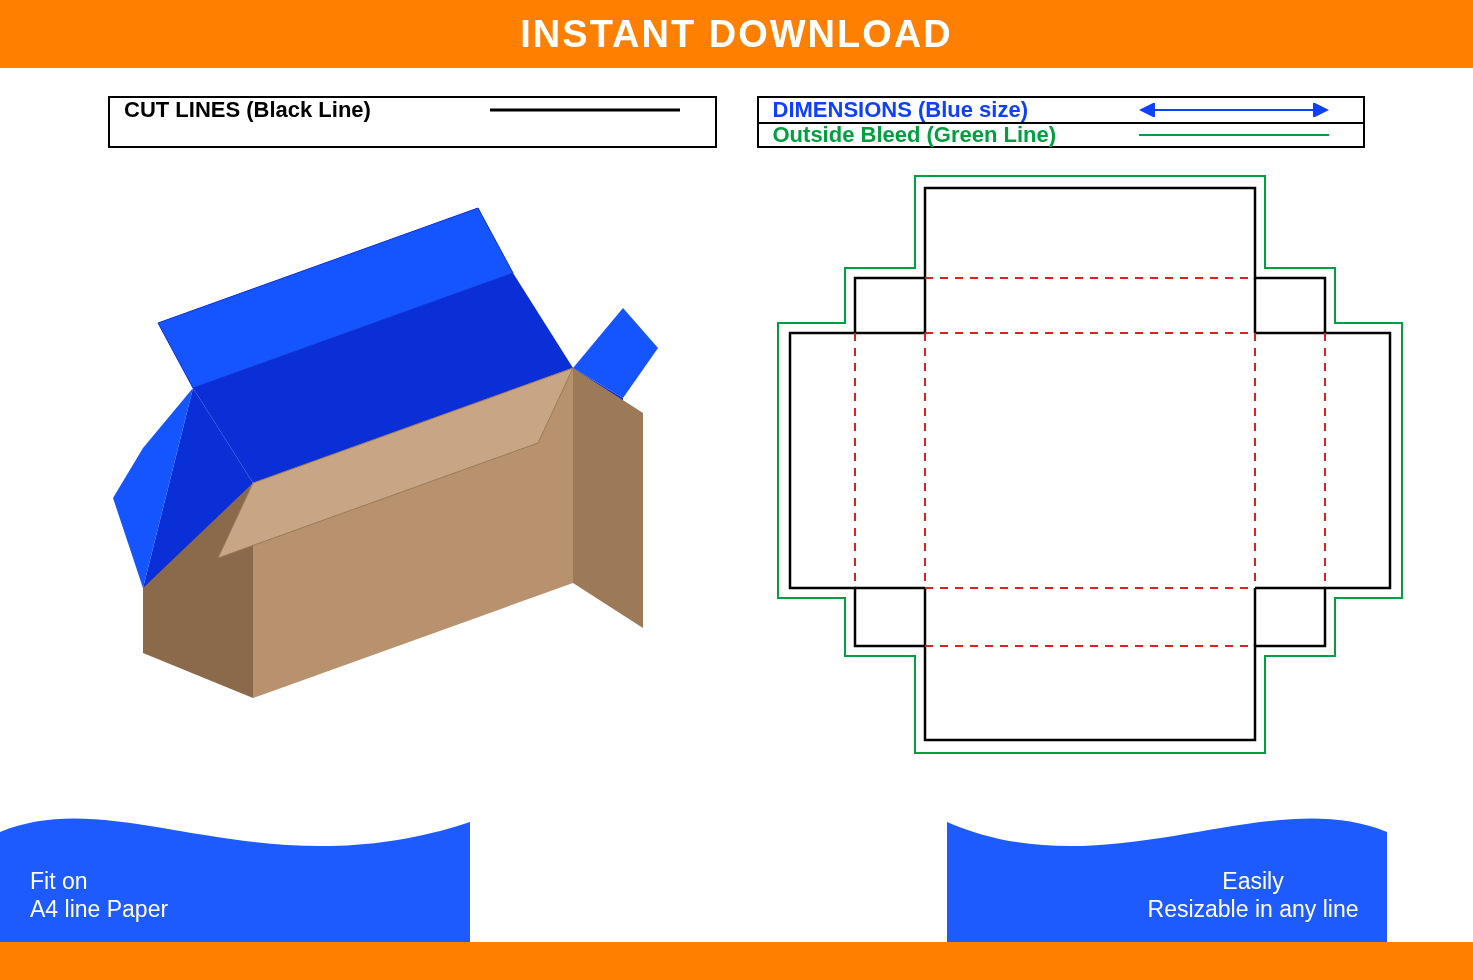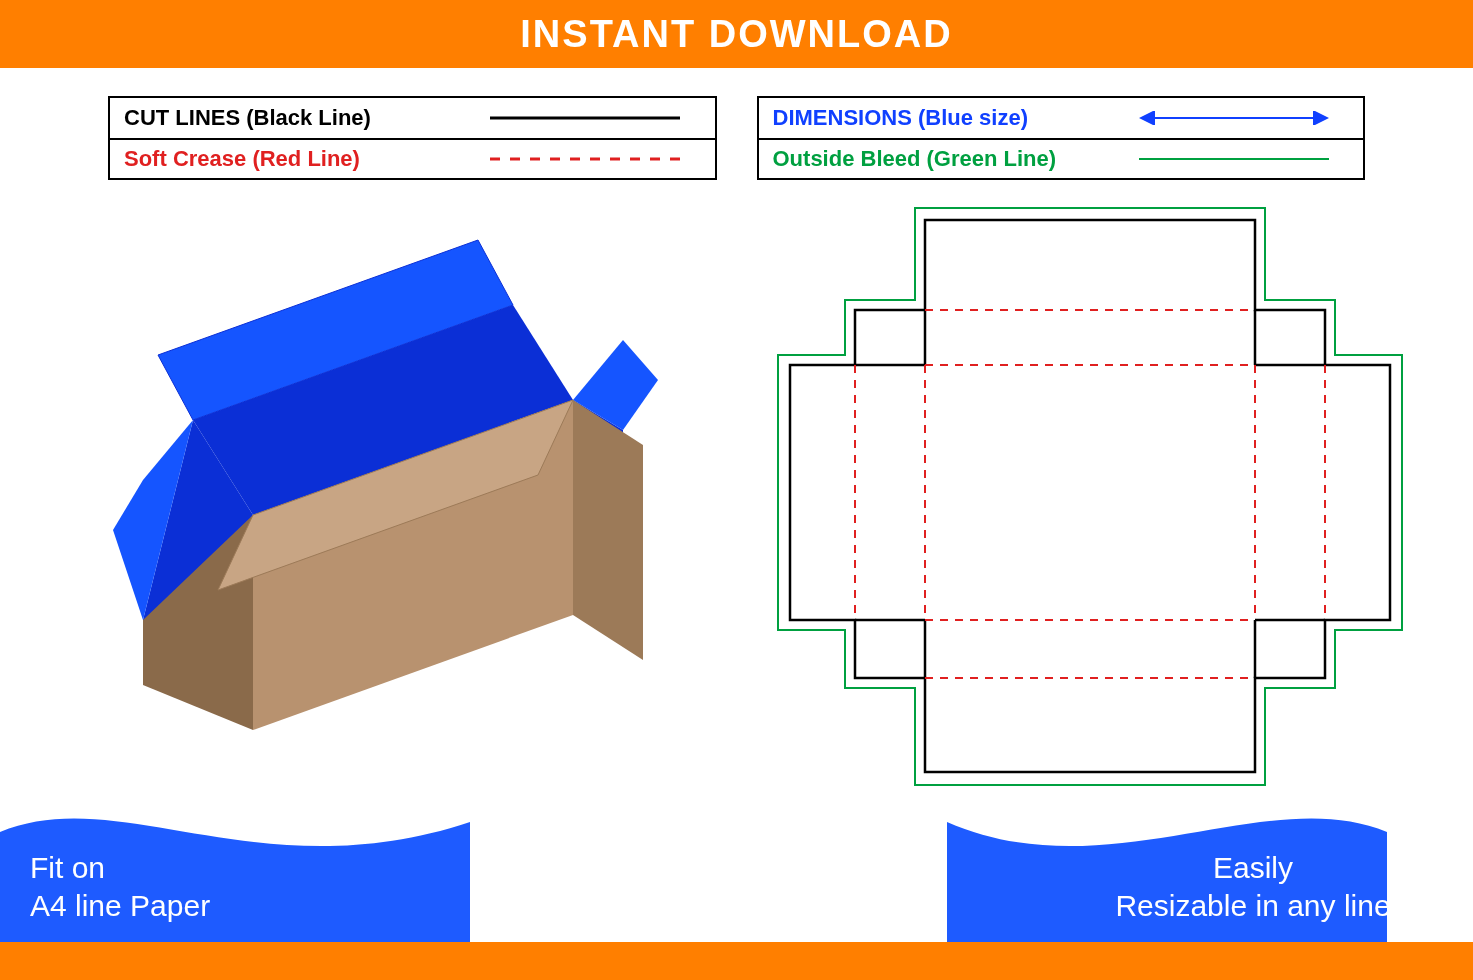--- a/index.html
+++ b/index.html
@@ -1,56 +1,48 @@
 <!DOCTYPE html>
 <html><head>
 <meta charset="utf-8">
 <style>
   * { box-sizing: border-box; margin: 0; padding: 0; }
   body { font-family: Arial, Helvetica, sans-serif; width: 1473px; height: 980px; background: #fff; position: relative; overflow: hidden; }
   .header-bar { background: #ff7f00; height: 68px; display: flex; align-items: center; justify-content: center; }
   .header-bar h1 { color: #fff; font-size: 38px; font-weight: bold; letter-spacing: 2px; }
   .legend-row { display: flex; gap: 40px; padding: 28px 108px 0 108px; }
   .legend-col { flex: 1; border: 2px solid #000; }
-  .legend-item { display: flex; align-items: center; height: 40px; padding: 0 14px; }
+  .legend-item { display: flex; align-items: center; height: 24px; padding: 0 14px; }
   .legend-item + .legend-item { border-top: 2px solid #000; }
   .legend-label { font-size: 22px; font-weight: bold; flex: 0 0 60%; }
   .legend-swatch { flex: 1; display: flex; align-items: center; justify-content: center; }
   .content { display: flex; padding: 20px 40px 0 40px; gap: 20px; }
   .left, .right { flex: 1; display: flex; align-items: center; justify-content: center; }
   .footer-bar { position: absolute; bottom: 0; left: 0; right: 0; height: 38px; background: #ff7f00; }
-  .badge-left, .badge-right { position: absolute; bottom: 38px; color: #fff; font-size: 30px; line-height: 1.25; }
+  .badge-left, .badge-right { position: absolute; bottom: 38px; color: #fff; font-size: 23px; line-height: 1.25; }
   .badge-left { left: 0; width: 470px; height: 160px; }
   .badge-right { right: 0; width: 526px; height: 160px; text-align: center; }
   .badge-left svg, .badge-right svg { position: absolute; top: 0; left: 0; }
   .badge-left .txt { position: absolute; left: 30px; bottom: 18px; }
   .badge-right .txt { position: absolute; right: 30px; bottom: 18px; width: 380px; }
 </style>
 </head>
 <body>
 
 <div class="header-bar">
   <h1>INSTANT DOWNLOAD</h1>
 </div>
 
 <div class="legend-row">
   <div class="legend-col">
     <div class="legend-item">
       <span class="legend-label">CUT LINES (Black Line)</span>
       <span class="legend-swatch">
         <svg width="190" height="4">
             <line x1="0" y1="2" x2="190" y2="2" stroke="#000" stroke-width="3"></line>
-          </svg>
-      </span>
-    </div>
-    <div class="legend-item">
-      <span class="legend-label" style="color:#e02020">Soft Crease (Red Line)</span>
-      <span class="legend-swatch">
-        <svg width="190" height="4">
-            <line x1="0" y1="2" x2="190" y2="2" stroke="#e02020" stroke-width="3" stroke-dasharray="10 10"></line>
           </svg>
       </span>
     </div>
   </div>
   <div class="legend-col">
     <div class="legend-item">
       <span class="legend-label" style="color:#1040ff">DIMENSIONS (Blue size)</span>
       <span class="legend-swatch">
         <svg width="190" height="14">
             <defs>

